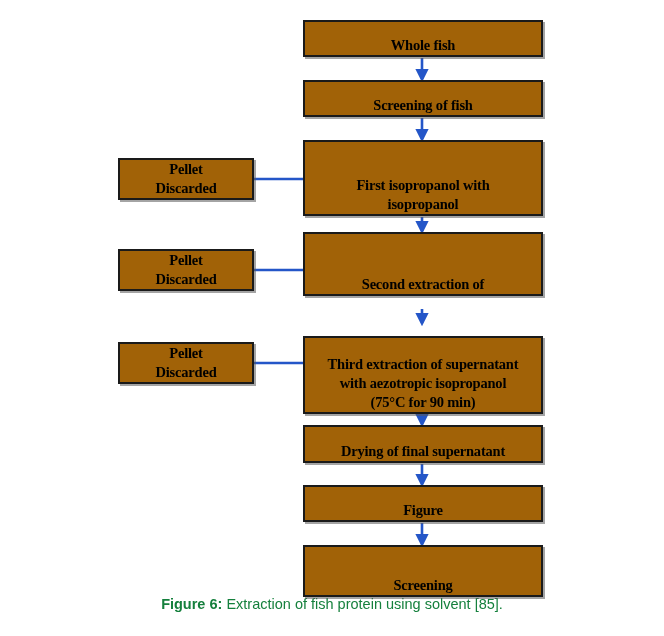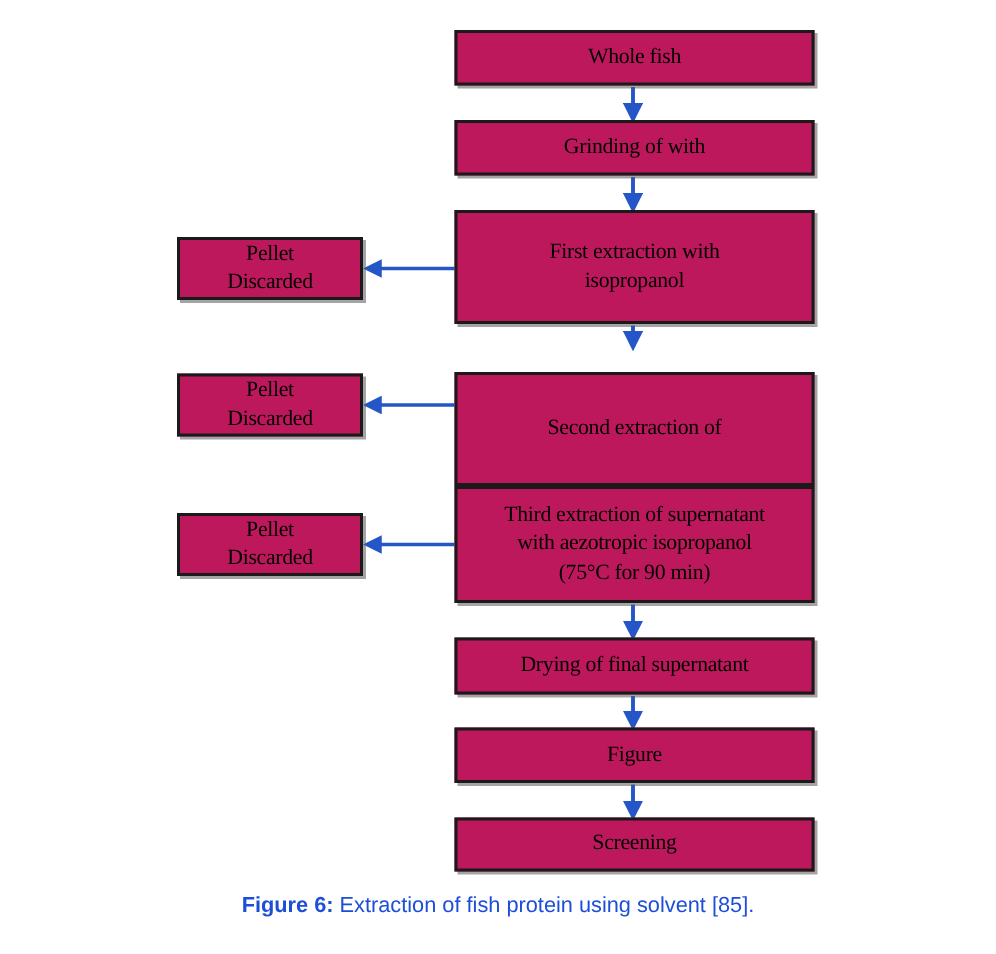--- a/index.html
+++ b/index.html
@@ -19,61 +19,62 @@
     position: absolute;
     left: 0;
     top: 0;
     width: 664px;
     height: 600px;
   }
 
   .node {
     position: absolute;
     box-sizing: border-box;
-    background: #be185d;
+    background: #a16207;
     border: 2px solid #1a1a1a;
     box-shadow: 2px 2px 0 0 rgba(90,90,90,0.55);
     display: flex;
     flex-direction: column;
     align-items: center;
-    justify-content: center;
+    justify-content: flex-end;
     text-align: center;
     font-family: "Liberation Serif", "DejaVu Serif", serif;
     font-size: 14.5px;
     line-height: 1.32;
     color: #000000;
     letter-spacing: -0.2px;
     z-index: 2;
+    font-weight: bold;
   }
   .node .ln {
     display: block;
     white-space: nowrap;
   }
 
   
   .node.main {
     left: 303px;
     width: 240px;
   }
   
   .node.side {
     left: 118px;
-    width: 124px;
+    width: 136px;
     font-size: 14.5px;
   }
 
   
   .n-whole      { top: 20px;  height: 37px; }
   .n-grinding   { top: 80px;  height: 37px; }
   .n-first      { top: 140px; height: 76px; }
-  .n-second     { top: 248px; height: 76px; }
-  .n-third      { top: 324px; height: 78px; }
+  .n-second     { top: 232px; height: 64px; }
+  .n-third      { top: 336px; height: 78px; }
   .n-drying     { top: 425px; height: 38px; }
   .n-milling    { top: 485px; height: 37px; }
-  .n-screening  { top: 545px; height: 36px; }
+  .n-screening  { top: 545px; height: 52px; }
 
   .p-one   { top: 158px; height: 42px; }
   .p-two   { top: 249px; height: 42px; }
   .p-three { top: 342px; height: 42px; }
 
   svg#arrows {
     position: absolute;
     left: 0; top: 0;
     width: 664px;
     height: 600px;
@@ -82,21 +83,21 @@
   }
 
   .caption {
     position: absolute;
     left: 0;
     top: 596px;
     width: 664px;
     text-align: center;
     font-family: "Liberation Sans", "DejaVu Sans", sans-serif;
     font-size: 14.5px;
-    color: #1d4ed8;
+    color: #15803d;
     white-space: nowrap;
   }
   .caption .cap-label {
     font-weight: bold;
   }
 </style>
 </head>
 <body>
 
 <div id="flow-canvas">
@@ -126,25 +127,25 @@
       <line x1="303" y1="270" x2="245" y2="270"></line>
       <line x1="303" y1="363" x2="245" y2="363"></line>
     </g>
   </svg>
 
   <div class="node main n-whole">
     <span class="ln">Whole fish</span>
   </div>
 
   <div class="node main n-grinding">
-    <span class="ln">Grinding of with</span>
+    <span class="ln">Screening of fish</span>
   </div>
 
   <div class="node main n-first">
-    <span class="ln">First extraction with</span>
+    <span class="ln">First isopropanol with</span>
     <span class="ln">isopropanol</span>
   </div>
 
   <div class="node main n-second">
     <span class="ln">Second extraction of</span>
   </div>
 
   <div class="node main n-third">
     <span class="ln">Third extraction of supernatant</span>
     <span class="ln">with aezotropic isopropanol</span>

